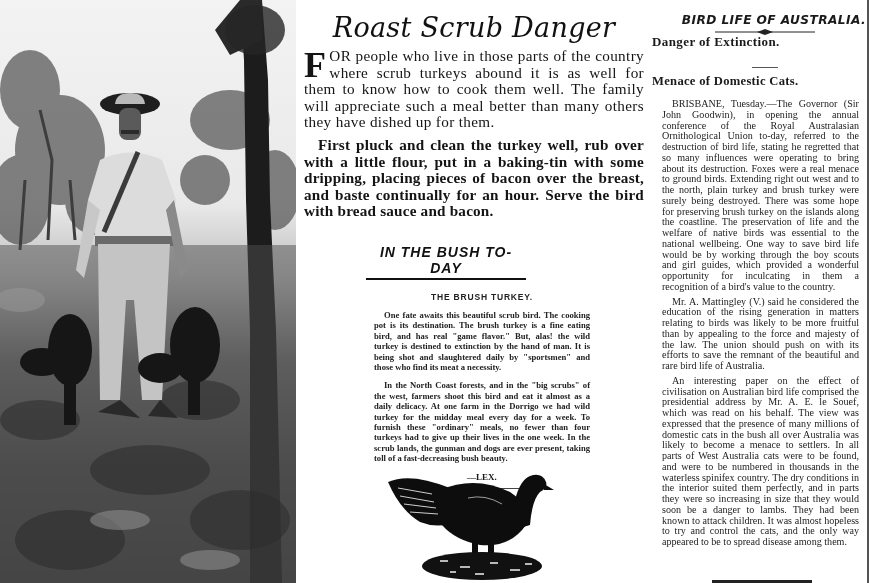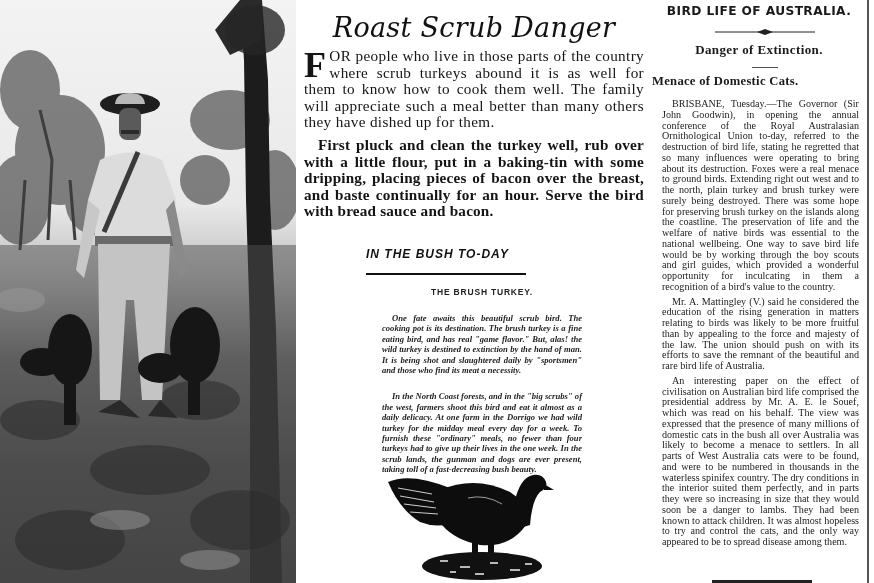--- a/index.html
+++ b/index.html
@@ -38,50 +38,50 @@
   .dropcap {
     float:left; font-size:36px; line-height:30px; font-weight:bold; margin:2px 3px 0 0;
   }
   .p1 { letter-spacing:0.35px; }
 
   .bush-box {
     position:absolute; left:70px; top:244px; width:232px; height:230px;
   }
   .bush-heading {
     font-family:"Liberation Sans", sans-serif; font-weight:bold; font-style:italic;
-    font-size:12px; letter-spacing:1px; padding-bottom:12px;
-    border-bottom:2px solid #111; display:inline-block; width:160px; color:#111;
+    font-size:14px; letter-spacing:1px; padding-bottom:2px;
+    border-bottom:2px solid #111; display:inline-block; width:160px; color:#111;text-align:center;
   }
   .bush-sub {
     text-align:center; font-family:"Liberation Sans", sans-serif; font-weight:bold;
     font-size:8.5px; letter-spacing:0.8px; margin:12px 0 3px 0; color:#222;
   }
   .bush-text {
     font-family:"Liberation Serif", serif; font-size:8.6px; line-height:10.4px;
     text-align:justify; color:#222; font-weight:bold;
   }
-  .bush-text p { margin:16px; text-indent:10px;font-style:italic; }
+  .bush-text p { margin:8px; text-indent:10px; }
   .bush-sign { text-align:center; font-size:9px; font-weight:bold; margin-top:3px; }
   .bush-rule { width:96px; height:1px; background:#444; margin:6px auto 0 auto; }
 
   .turkey { position:absolute; left:84px; top:470px; }
 
   
   .clip-right {
     position:absolute; left:652px; top:0; width:222px; height:583px;
     background:#ffffff;
   }
   .vrule { position:absolute; left:215px; top:0; width:2px; height:583px; background:#555; }
   .bl-title {
-    position:absolute; left:0; top:4px; width:214px; text-align:center;
-    font-family:"DejaVu Sans", sans-serif; font-weight:bold; font-size:12.2px; letter-spacing:0.4px;
+    position:absolute; left:0; top:13px; width:214px; text-align:right;
+    font-family:"DejaVu Sans", sans-serif; font-weight:bold; font-size:12.2px; letter-spacing:0.4px;font-style:italic;
   }
   .dash-orn { position:absolute; left:63px; top:29px; }
   .bl-sub1 {
-    position:absolute; left:0; top:42px; width:214px; text-align:center;
+    position:absolute; left:0; top:34px; width:214px; text-align:left;
     font-family:"Liberation Serif", serif; font-weight:bold; font-size:13px; letter-spacing:0.4px;
   }
   .small-rule { position:absolute; left:100px; top:67px; width:26px; height:1px; background:#555; }
   .bl-sub2 {
     position:absolute; left:0; top:74px; width:214px; text-align:left;
     font-family:"Liberation Serif", serif; font-weight:bold; font-size:12.6px; letter-spacing:0.3px;
   }
   .bl-body {
     position:absolute; left:6px; top:95px; width:205px;
     font-family:"Liberation Serif", serif; font-size:10.1px; line-height:10.75px;

